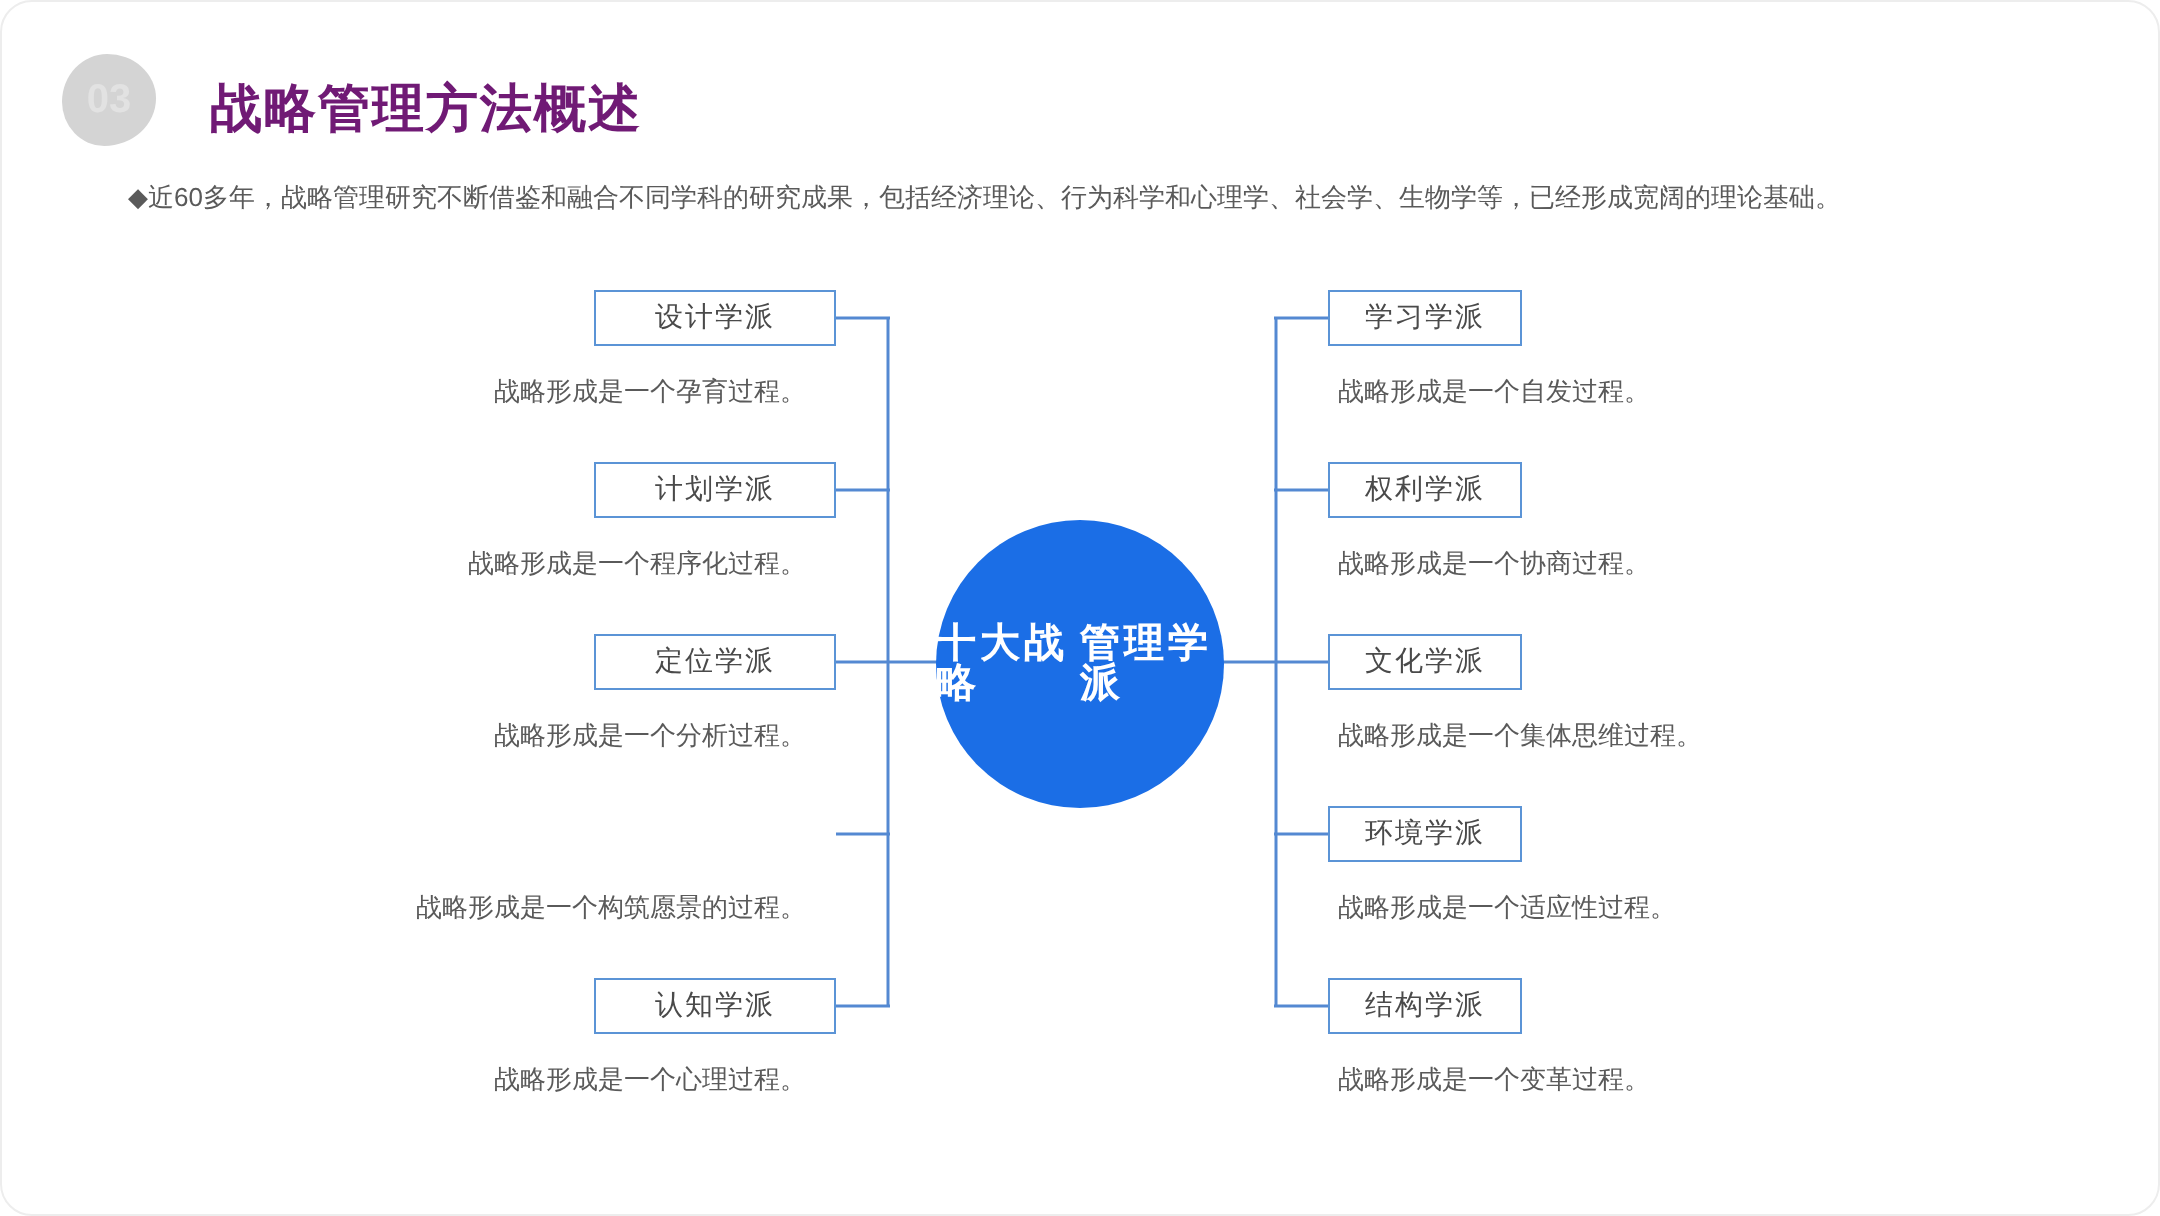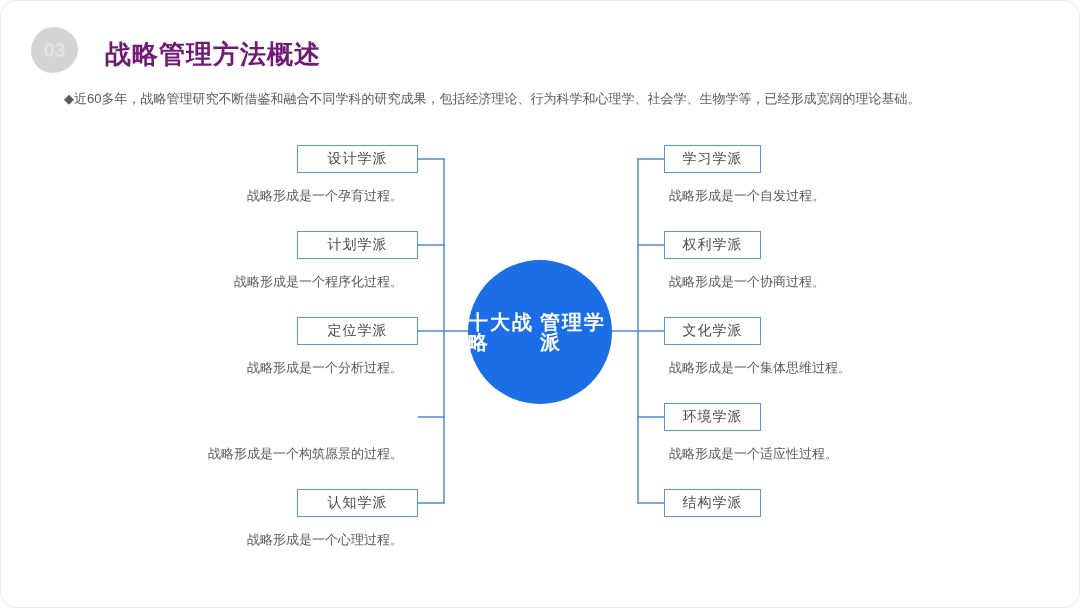--- a/index.html
+++ b/index.html
@@ -73,20 +73,21 @@
     <div class="school-box right" style="top:144px">学习学派</div>
     <div class="school-box right" style="top:316px">文化学派</div>
     <div class="school-box right" style="top:230px">权利学派</div>
     <div class="school-box right" style="top:402px">环境学派</div>
     <div class="school-box right" style="top:488px">结构学派</div>
 
     <div class="school-desc right" style="top:187px">战略形成是一个自发过程。</div>
     <div class="school-desc right" style="top:273px">战略形成是一个协商过程。</div>
     <div class="school-desc right" style="top:359px">战略形成是一个集体思维过程。</div>
     <div class="school-desc right" style="top:445px">战略形成是一个适应性过程。</div>
+    <div class="school-desc right" style="top:531px">战略形成是一个变革过程。</div>
 
     <div class="center-circle">
       <span>十大战略</span>
       <span>管理学派</span>
     </div>
 
   </div>
 </div>
 
 </body></html>

